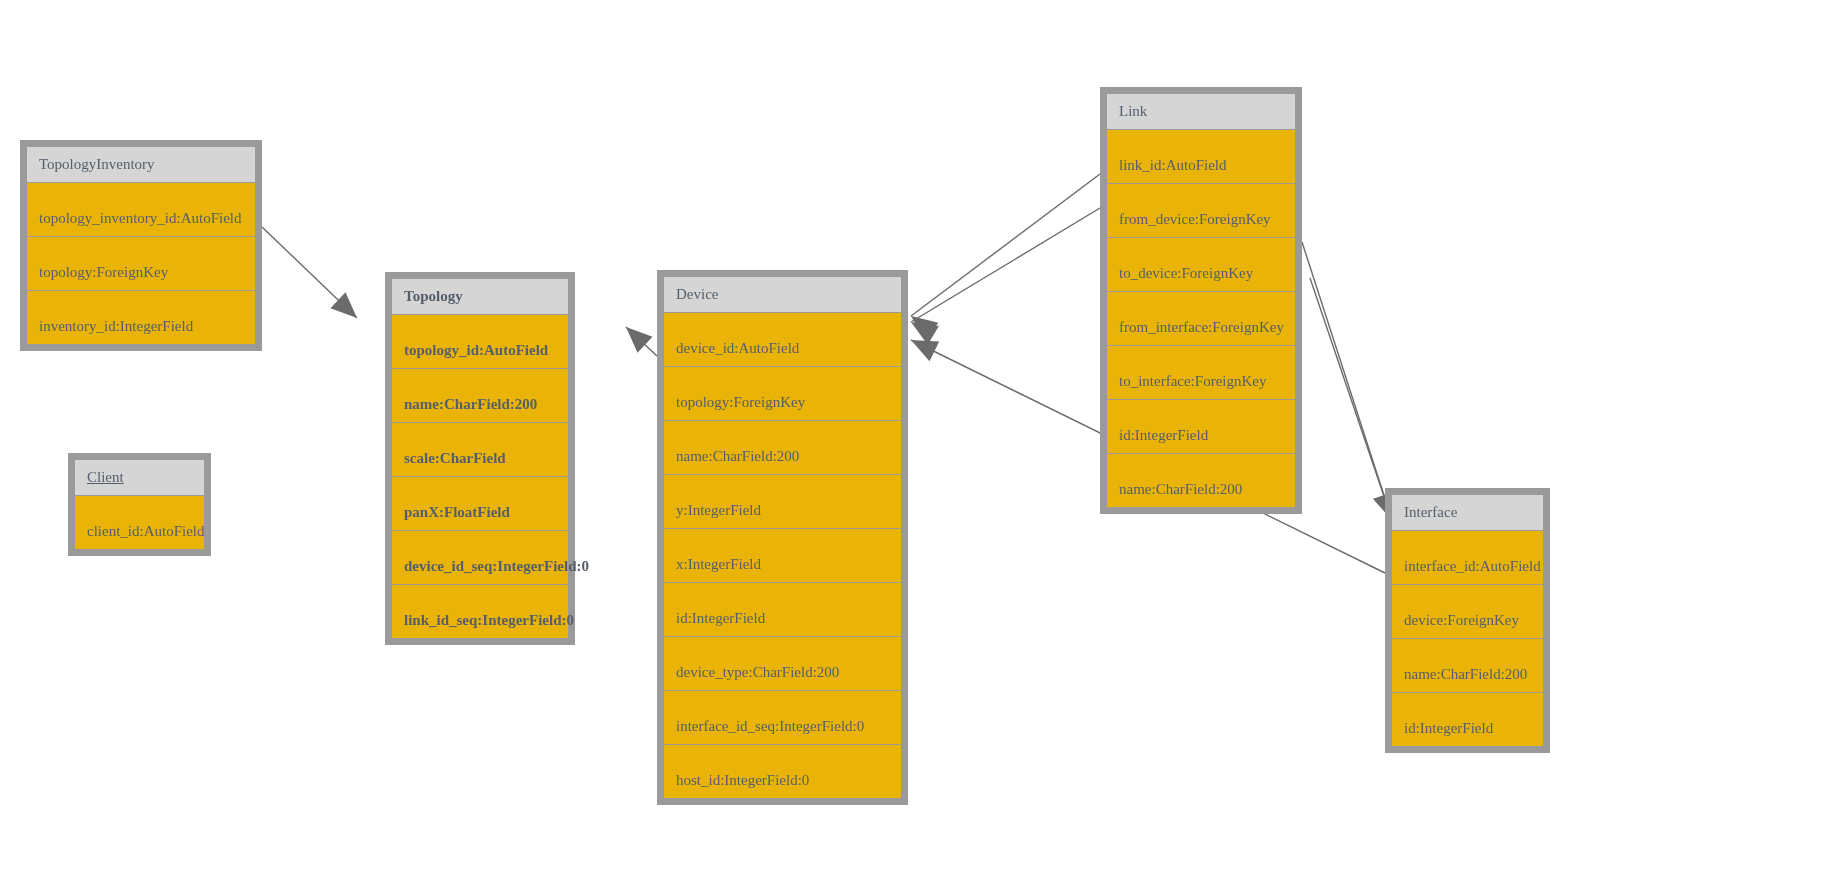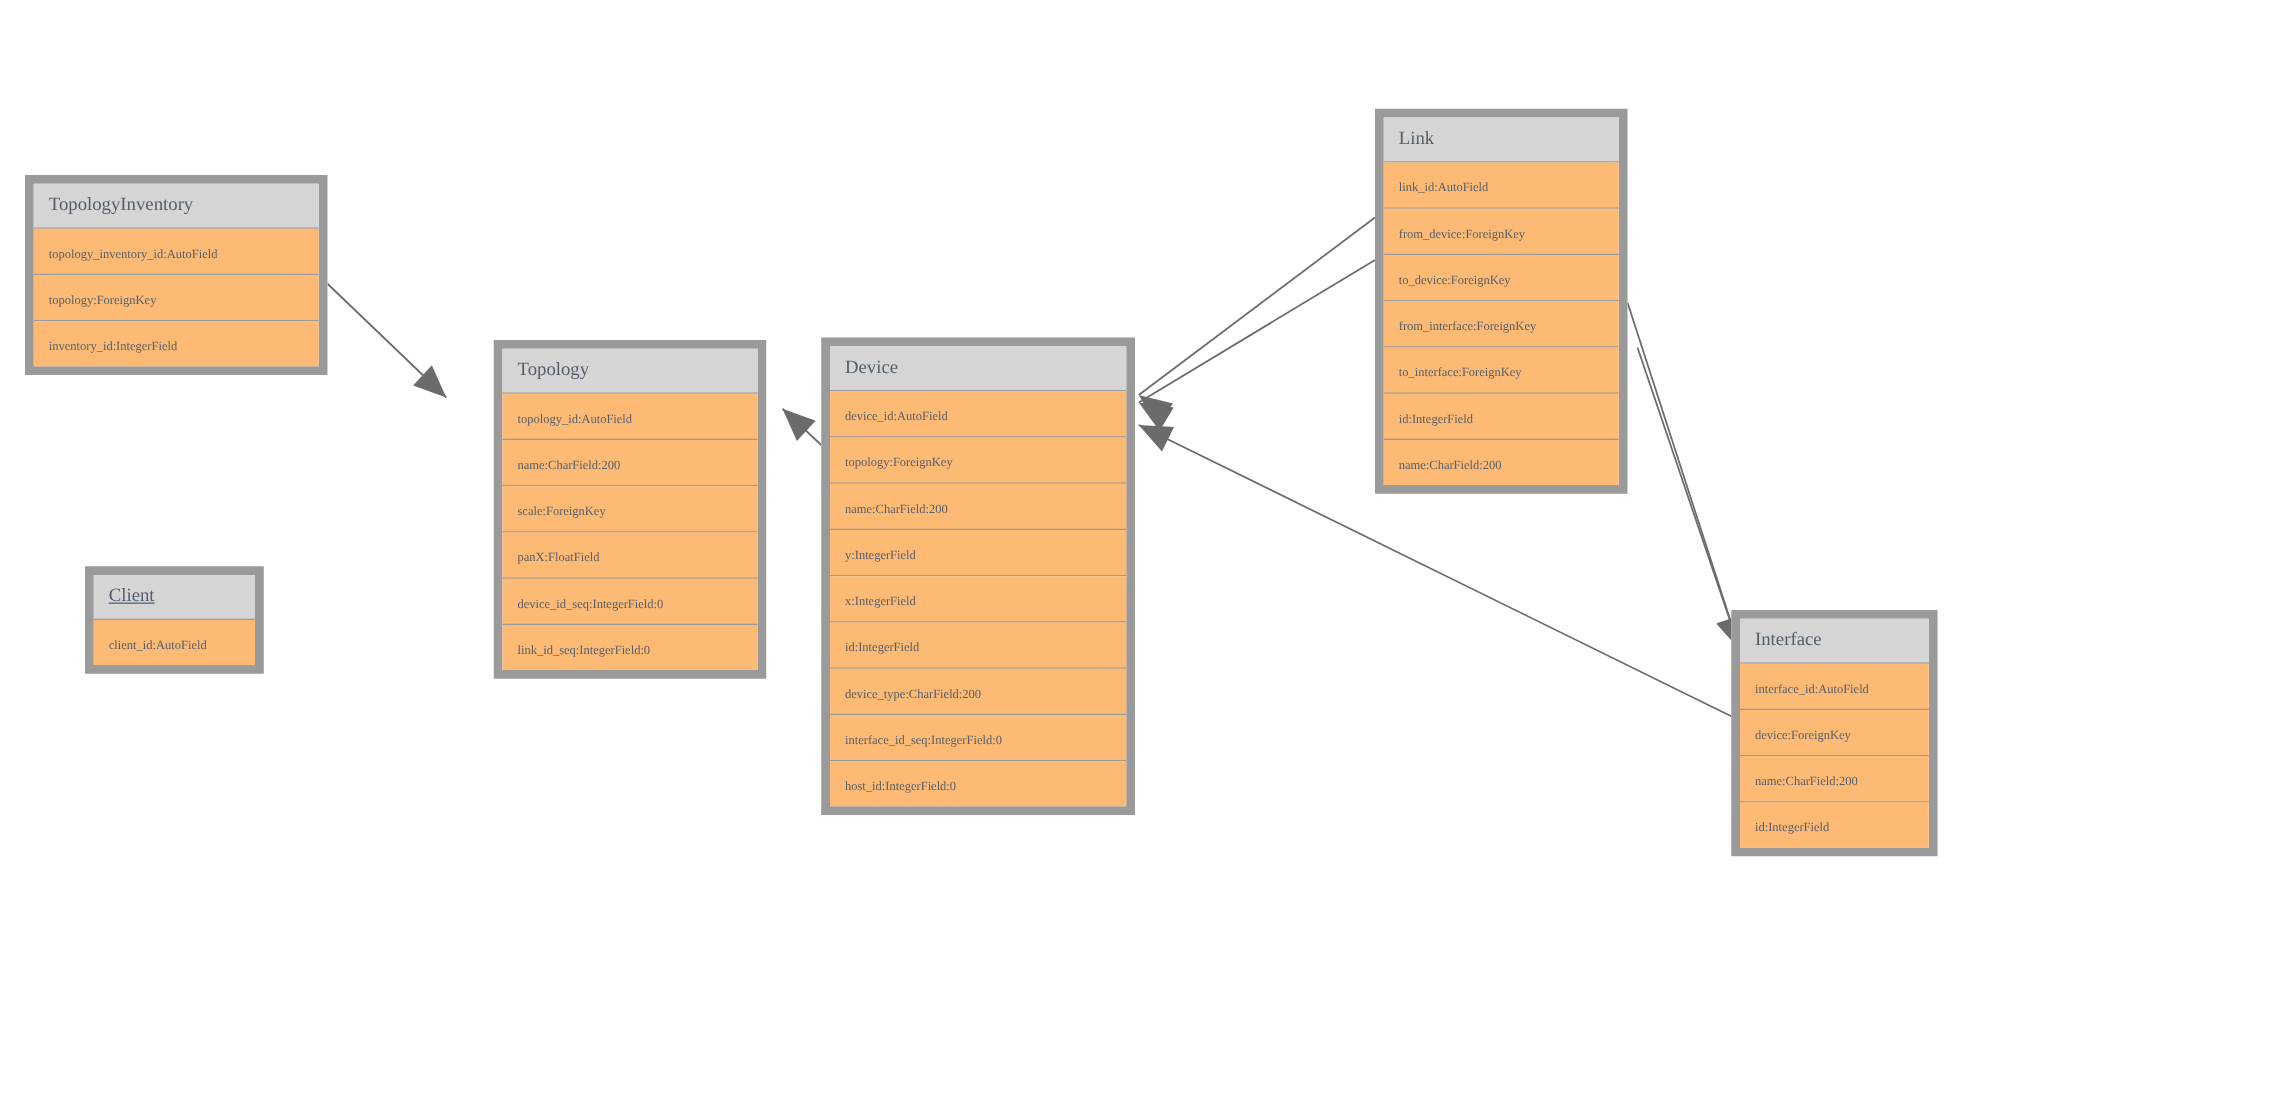--- a/index.html
+++ b/index.html
@@ -40,25 +40,25 @@
     padding: 10px 0 10px 12px;
     white-space: nowrap;
   }
   .entity-rows {
     display: block;
   }
   .entity-row {
     box-sizing: border-box;
     border-bottom: 1px solid #9a9a9a;
     color: #555f6b;
-    font-size: 10px;
+    font-size: 15px;
     line-height: 1;
-    padding: 16px 0 10px 12px;
+    padding: 28px 0 10px 12px;
     white-space: nowrap;
-    background: #fdba74;
+    background: #eab308;
   }
   .entity-row:last-child {
     border-bottom: none;
   }
 </style>
 </head>
 <body>
 
 <div id="canvas">
 
@@ -89,26 +89,26 @@
           <div class="entity-row" style="color: rgb(85, 95, 107);">topology:ForeignKey</div>
           <div class="entity-row" style="color: rgb(85, 95, 107);">inventory_id:IntegerField</div>
         </div>
       </div>
       <div class="entity" style="left: 68px; top: 453px; width: 143px; border-color: rgb(154, 154, 154);">
         <div class="entity-header" style="background: rgb(213, 213, 213); color: rgb(85, 95, 107); text-decoration: underline;">Client</div>
         <div class="entity-rows">
           <div class="entity-row" style="color: rgb(85, 95, 107);">client_id:AutoField</div>
         </div>
       </div>
-      <div class="entity" style="left: 395px; top: 272px; width: 218px; border-color: rgb(154, 154, 154);">
+      <div class="entity" style="left: 385px; top: 272px; width: 190px; border-color: rgb(154, 154, 154); font-weight: bold;">
         <div class="entity-header" style="background: rgb(213, 213, 213); color: rgb(85, 95, 107);">Topology</div>
         <div class="entity-rows">
           <div class="entity-row" style="color: rgb(85, 95, 107);">topology_id:AutoField</div>
           <div class="entity-row" style="color: rgb(85, 95, 107);">name:CharField:200</div>
-          <div class="entity-row" style="color: rgb(85, 95, 107);">scale:ForeignKey</div>
+          <div class="entity-row" style="color: rgb(85, 95, 107);">scale:CharField</div>
           <div class="entity-row" style="color: rgb(85, 95, 107);">panX:FloatField</div>
           <div class="entity-row" style="color: rgb(85, 95, 107);">device_id_seq:IntegerField:0</div>
           <div class="entity-row" style="color: rgb(85, 95, 107);">link_id_seq:IntegerField:0</div>
         </div>
       </div>
       <div class="entity" style="left: 657px; top: 270px; width: 251px; border-color: rgb(154, 154, 154);">
         <div class="entity-header" style="background: rgb(213, 213, 213); color: rgb(85, 95, 107);">Device</div>
         <div class="entity-rows">
           <div class="entity-row" style="color: rgb(85, 95, 107);">device_id:AutoField</div>
           <div class="entity-row" style="color: rgb(85, 95, 107);">topology:ForeignKey</div>

